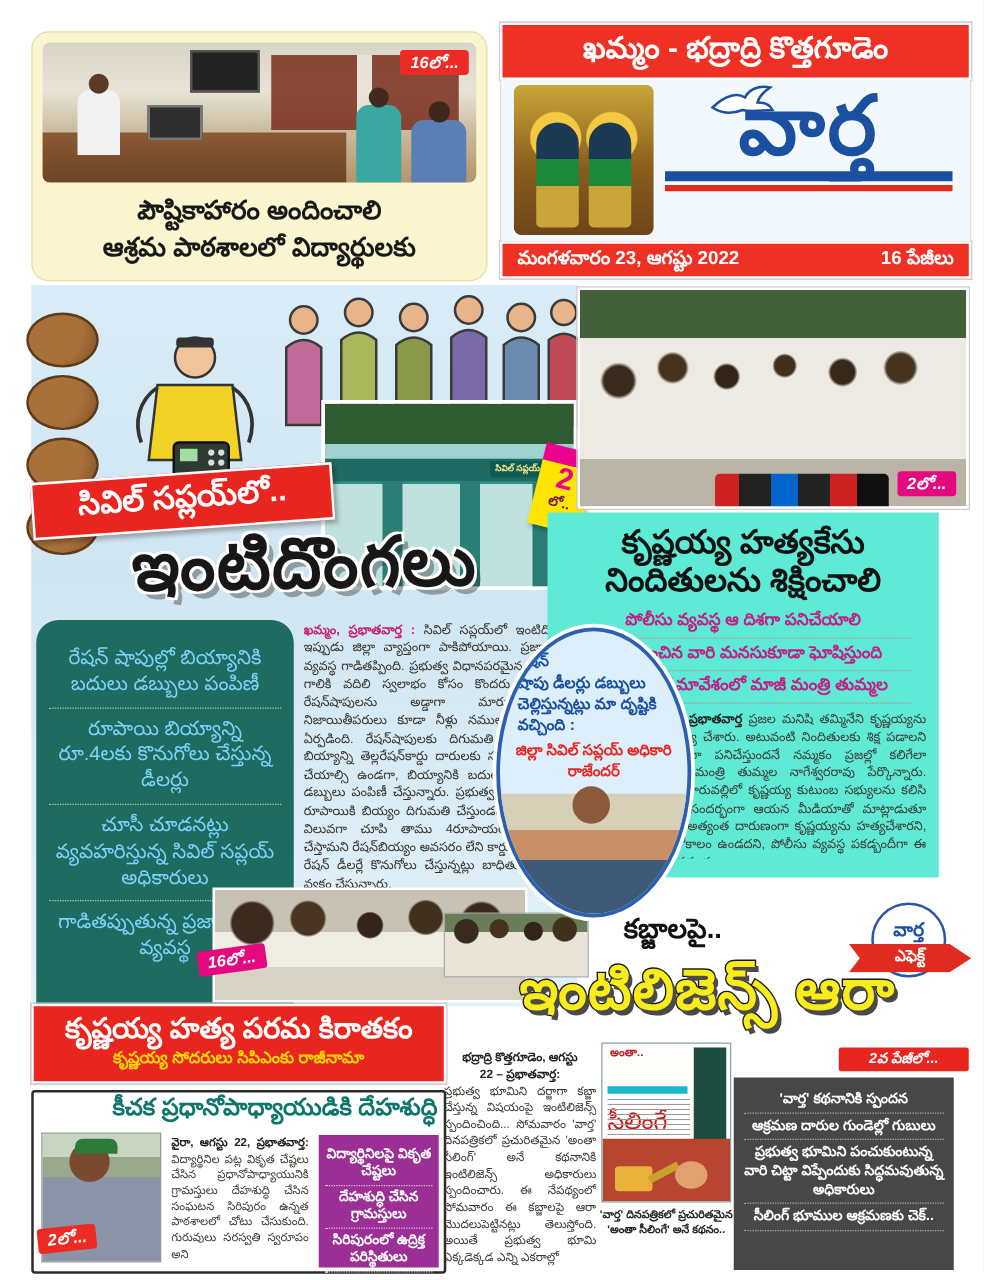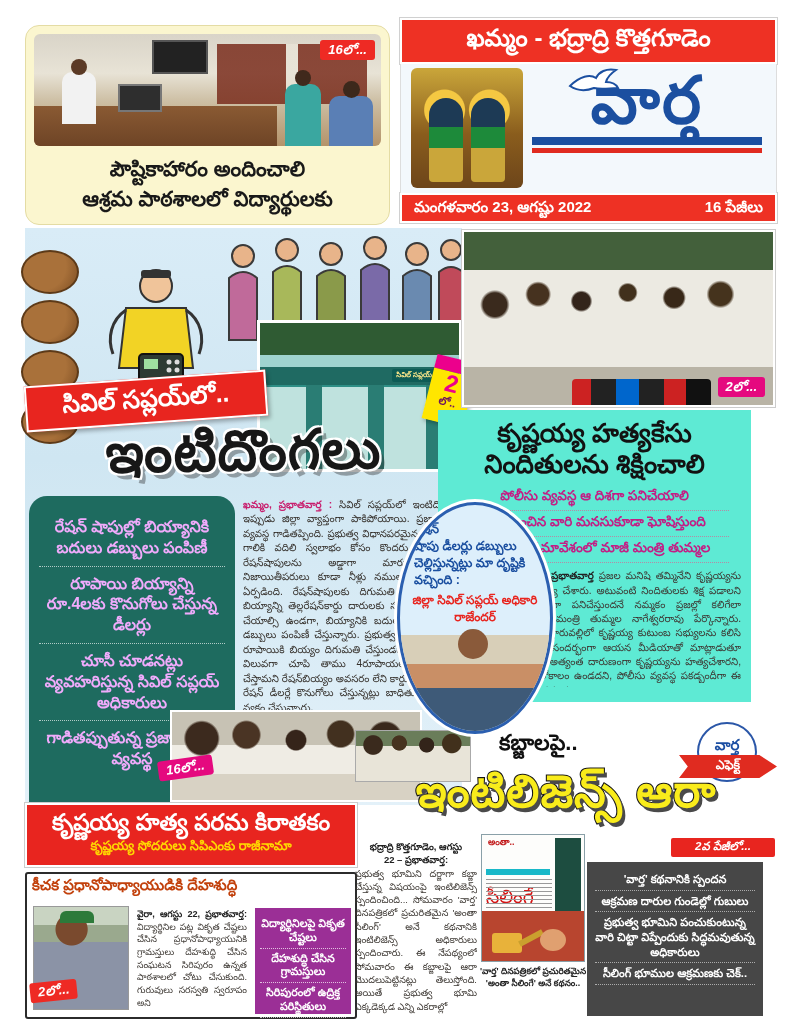--- a/index.html
+++ b/index.html
@@ -68,21 +68,21 @@
   .ytag { position:absolute; left:404px; top:130px; width:42px; height:66px; transform:rotate(14deg);
     box-shadow:2px 2px 4px rgba(0,0,0,.3); }
   .ytag .cap { height:14px; background:#ec008c; }
   .ytag .bod { height:52px; background:#ffe600; text-align:center; }
   .ytag .num { font-size:24px; font-weight:900; color:#ec008c; line-height:1; }
   .ytag .suf { font-size:11px; font-weight:bold; color:#6d145f; }
   .big-head { position:absolute; left:0; top:190px; width:437px; text-align:center; white-space:nowrap;
     font-size:56px; font-weight:900; color:#171717; letter-spacing:1px; transform:rotate(-1deg);
     text-shadow:-2px -2px 0 #fff, 2px -2px 0 #fff, -2px 2px 0 #fff, 2px 2px 0 #fff, 5px 6px 0 rgba(45,45,45,.4); }
   .hl-box { position:absolute; left:4px; top:268px; width:206px; height:328px; background:#1e6b5f;
-    border-radius:18px; padding:14px 10px; color:#f0abfc; text-align:center; font-weight:bold; font-size:16px; line-height:1.3; }
+    border-radius:18px; padding:14px 10px; color:#7dd3fc; text-align:center; font-weight:normal; font-size:16px; line-height:1.3; }
   .hl-box .itm { padding:7px 2px; border-bottom:1px dotted rgba(255,255,255,.65); }
   .hl-box .itm:last-child { border-bottom:none; }
   .ms-body { position:absolute; left:218px; top:270px; width:219px; height:240px; overflow:hidden;
     font-size:10.2px; line-height:1.42; text-align:justify; color:#35302b; }
   .dateline { font-weight:bold; color:#c81f6e; }
   .quote { position:absolute; left:372px; top:274px; width:156px; height:232px; border-radius:50%;
     border:3px solid #2b5fb0; box-shadow:0 0 0 3px #fff; overflow:hidden; background:#ddeffb; z-index:6; }
   .quote .qt { padding:16px 14px 4px; text-align:left; font-weight:bold; font-size:12.5px; line-height:1.35; color:#1b4fa0; }
   .quote .qa { text-align:center; font-weight:bold; font-size:12px; color:#e8251f; padding:0 10px; }
   .quote .qphoto { position:absolute; left:0; bottom:0; width:100%; height:96px;
@@ -116,21 +116,21 @@
   .ks-body .dl { font-weight:bold; color:#222; }
 
   
   .red-banner { position:absolute; left:25px; top:803px; width:332px; height:64px; background:#e8251f;
     border:2px solid #fff; outline:1px solid #ccc; text-align:center; padding-top:5px; }
   .red-banner .h { color:#fff; font-weight:900; font-size:23px; line-height:1.1; }
   .red-banner .s { color:#ffd800; font-weight:bold; font-size:13px; margin-top:3px; }
 
   
   .teacher { position:absolute; left:25px; top:872px; width:332px; height:147px; background:#fff; border:2px solid #2b2b2b; border-radius:3px; padding:3px 5px; }
-  .teacher .h { text-align:left; font-weight:900; font-size:15px; color:#c2410c; line-height:1.1; }
+  .teacher .h { text-align:right; font-weight:900; font-size:19px; color:#0f766e; line-height:1.1; }
   .t-photo { position:absolute; left:6px; top:32px; width:96px; height:104px; border:1px solid #999;
     background:radial-gradient(circle at 40% 22%, #7a4a2e 0 16%, transparent 17%),
       linear-gradient(180deg,#c9d4c2 0 18%,#9aa98e 18% 34%,#8b93a6 34% 100%); }
   .t-photo .cap-hat { position:absolute; left:26px; top:4px; width:34px; height:12px; background:#2d7a3a; border-radius:6px 6px 0 0; }
   .t-body { position:absolute; left:110px; top:34px; width:110px; height:106px; overflow:hidden;
     font-size:9.2px; line-height:1.38; text-align:justify; color:#3d3833; }
   .t-purple { position:absolute; left:228px; top:34px; width:96px; height:106px; background:#9b2f96;
     color:#fff; text-align:center; font-weight:bold; font-size:11px; line-height:1.25; padding:6px 5px; }
   .t-purple .itm { padding:3px 0; border-bottom:1px dotted rgba(255,255,255,.7); }
   .t-purple .itm:last-child { border-bottom:1px dotted rgba(255,255,255,.7); }

